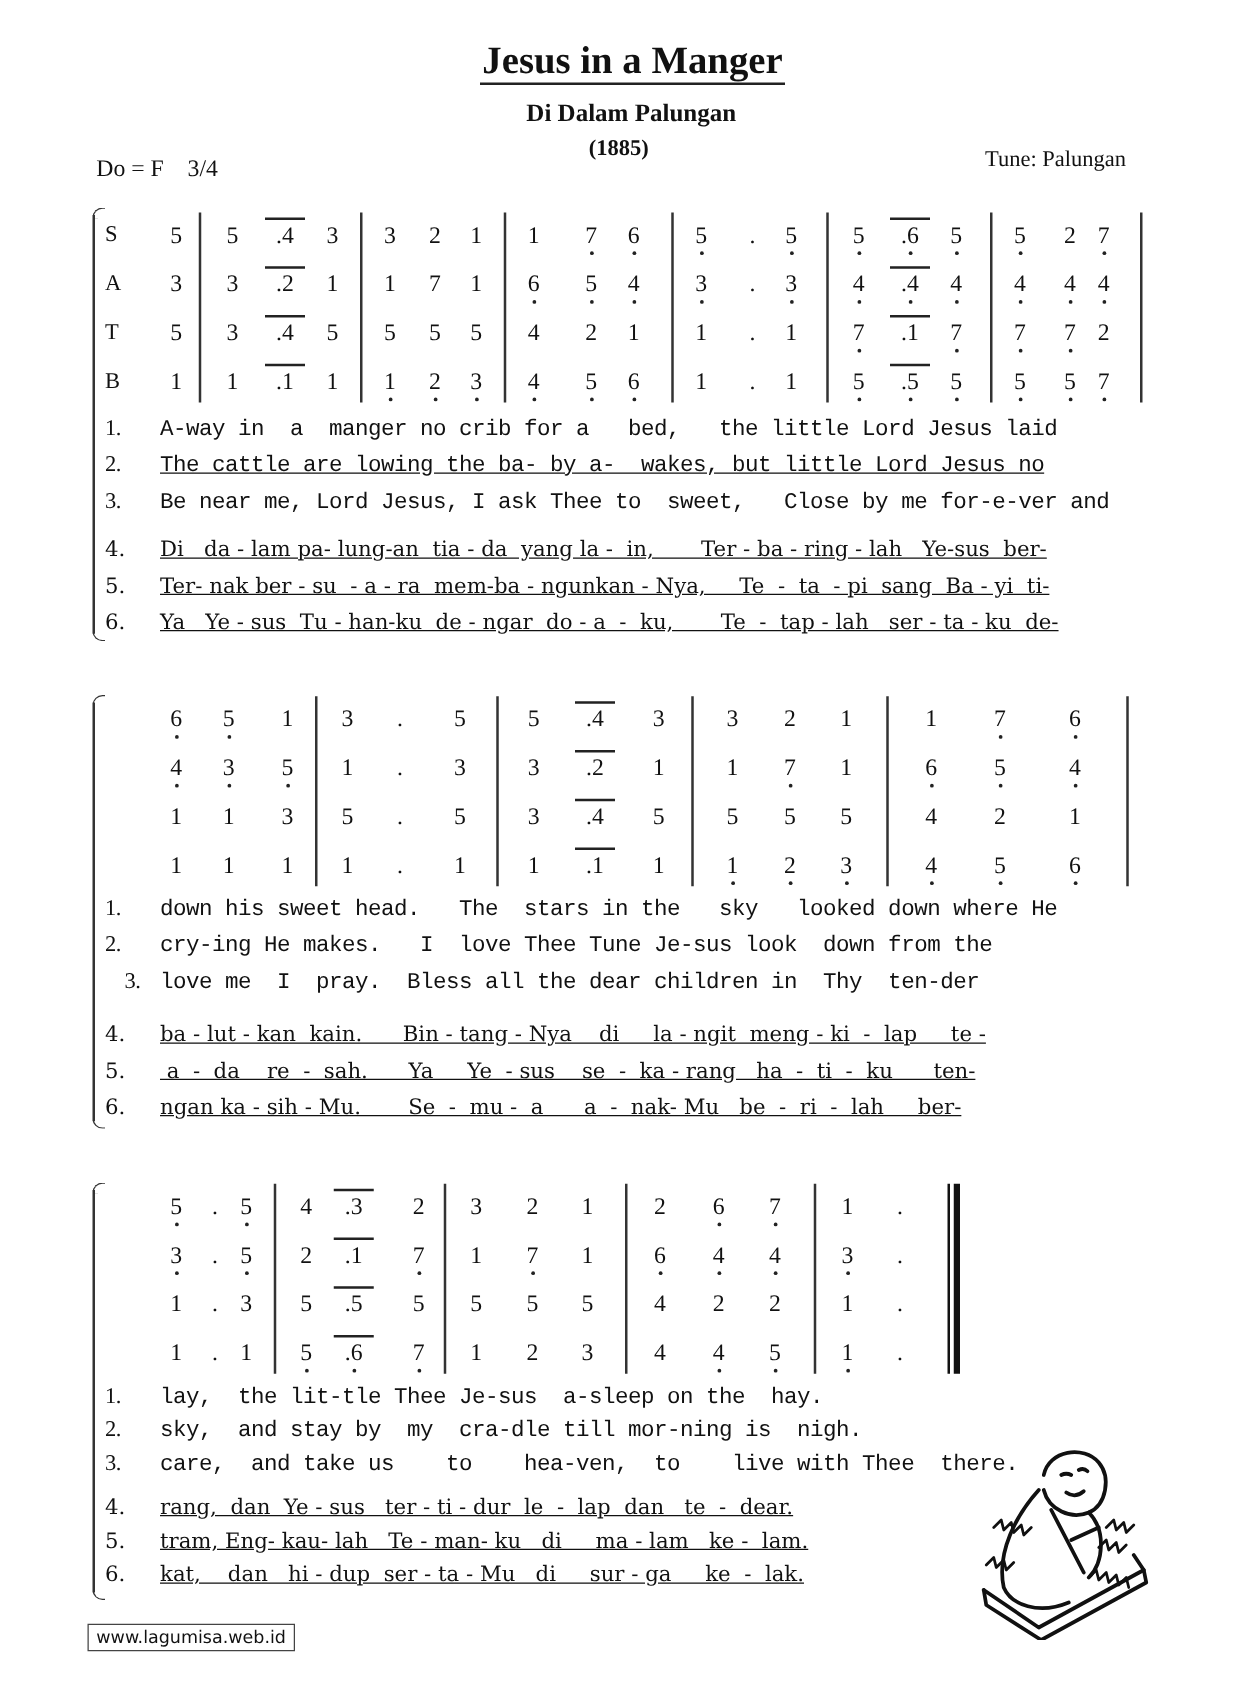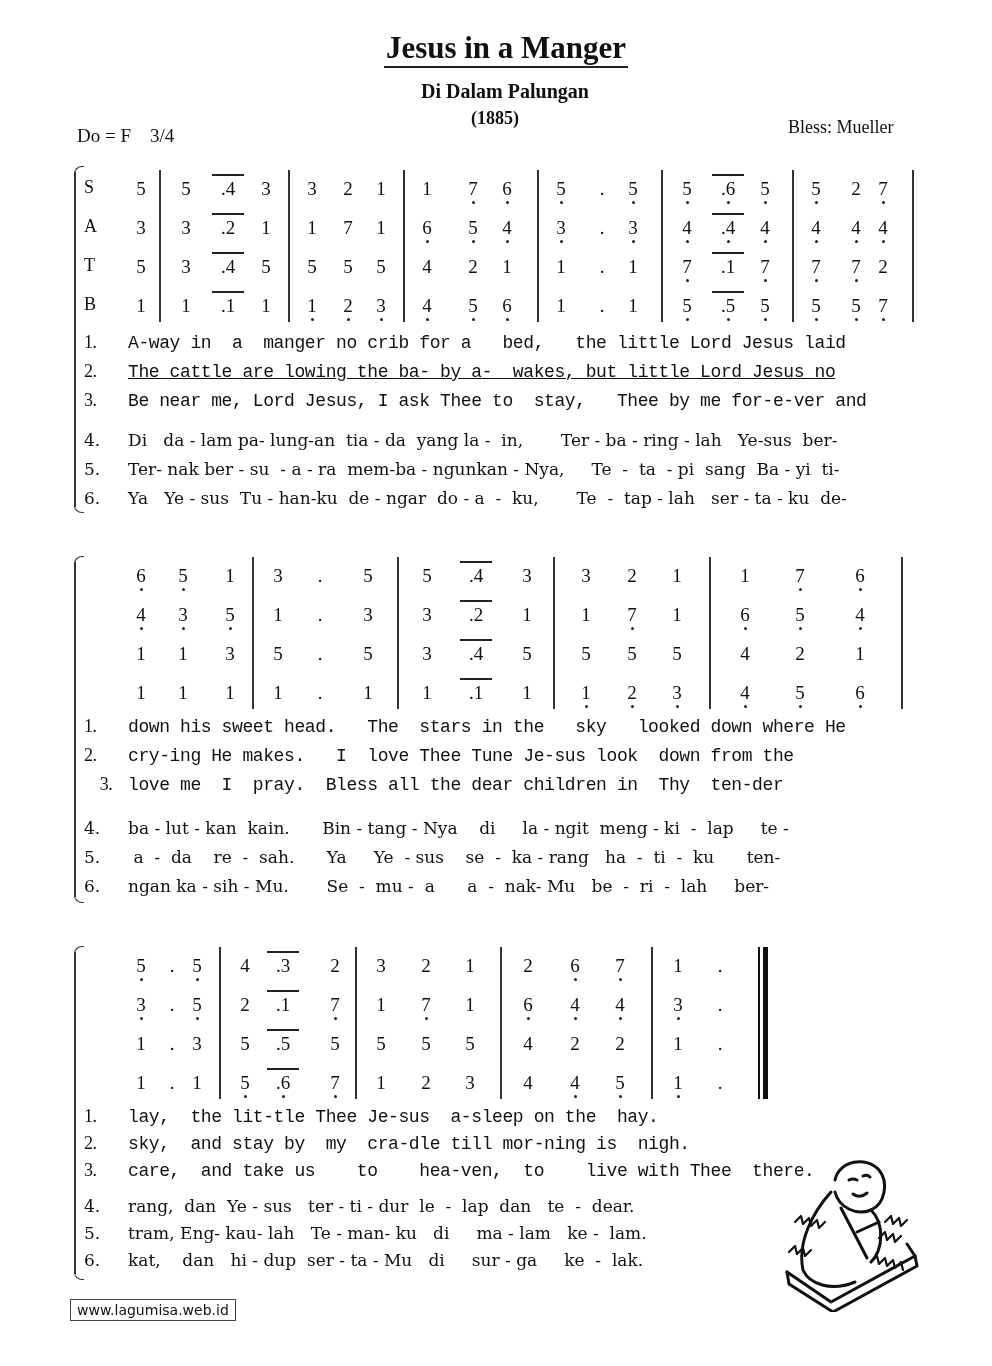--- a/index.html
+++ b/index.html
@@ -15,35 +15,35 @@
   .bracket:before { content:""; position:absolute; left:-2px; top:-6px; width:9px; height:8px; border-top:1.5px solid #333; border-left:1.5px solid #333; border-radius:8px 0 0 0; }
   .bracket:after { content:""; position:absolute; left:-2px; bottom:-6px; width:9px; height:8px; border-bottom:1.5px solid #333; border-left:1.5px solid #333; border-radius:0 0 0 8px; }
   .bar { position:absolute; width:2px; background:#333; }
   .note { position:absolute; font-size:19px; text-align:center; width:26px; line-height:22px; }
   .note .lo { position:absolute; left:50%; bottom:-4px; width:3px; height:3px; margin-left:-1px; background:#222; border-radius:50%; }
   .ovl { position:absolute; height:1.5px; background:#222; }
   .voice { position:absolute; font-size:18px; }
   .lyr { position:absolute; font-size:19px; white-space:pre; }
   .lyr.en { font-family:"Liberation Mono", monospace; font-size:18px; letter-spacing:-0.4px; }
   .lyr.en .num { font-family:"Liberation Serif", serif; }
-  .lyr.id { font-family:"DejaVu Serif", serif; font-size:17px; }
+  .lyr.id { font-family:"DejaVu Serif", serif; font-size:17px;text-decoration:underline; }
   .num { display:inline-block; width:44px; }
   .final1 { position:absolute; width:2px; background:#111; }
   .final2 { position:absolute; width:5px; background:#111; }
   #footer { left:70px; top:1299px; border:1.5px solid #444; padding:2px 6px; font-family:"DejaVu Sans", sans-serif; font-size:14px; }
   #baby { left:775px; top:1152px; }
 </style>
 </head>
 <body>
 
 <div class="abs" id="title"><span>Jesus in a Manger</span></div>
 <div class="abs" id="subtitle">Di Dalam Palungan</div>
 <div class="abs" id="year">(1885)</div>
 <div class="abs" id="key" style="white-space:pre">Do = F    3/4</div>
-<div class="abs" id="tune">Bless: Mueller</div>
+<div class="abs" id="tune">Tune: Palungan</div>
 
 <div id="score">
     <div class="bracket" style="left: 74px; top: 172px; height: 335px;"></div>
     <div class="bar" style="left: 159px; top: 170px; height: 152px;"></div>
     <div class="bar" style="left: 288px; top: 170px; height: 152px;"></div>
     <div class="bar" style="left: 403px; top: 170px; height: 152px;"></div>
     <div class="bar" style="left: 537px; top: 170px; height: 152px;"></div>
     <div class="bar" style="left: 661px; top: 170px; height: 152px;"></div>
     <div class="bar" style="left: 792px; top: 170px; height: 152px;"></div>
     <div class="bar" style="left: 912px; top: 170px; height: 152px;"></div>
@@ -130,21 +130,21 @@
     <div class="note" style="left: 620px; top: 295px;"><span style="position: relative; display: inline-block;">1</span></div>
     <div class="note" style="left: 674px; top: 295px;"><span style="position: relative; display: inline-block;">5<i class="lo"></i></span></div>
     <div class="note" style="left: 711px; top: 295px; width: 34px;"><span style="position: relative; display: inline-block;">.5<i class="lo"></i></span></div>
     <div class="ovl" style="left: 712px; top: 291px; width: 32px;"></div>
     <div class="note" style="left: 752px; top: 295px;"><span style="position: relative; display: inline-block;">5<i class="lo"></i></span></div>
     <div class="note" style="left: 803px; top: 295px;"><span style="position: relative; display: inline-block;">5<i class="lo"></i></span></div>
     <div class="note" style="left: 843px; top: 295px;"><span style="position: relative; display: inline-block;">5<i class="lo"></i></span></div>
     <div class="note" style="left: 870px; top: 295px;"><span style="position: relative; display: inline-block;">7<i class="lo"></i></span></div>
     <div class="lyr en" style="left: 84px; top: 332px;"><span class="num">1.</span><span>A-way in  a  manger no crib for a   bed,   the little Lord Jesus laid</span></div>
     <div class="lyr en" style="left: 84px; top: 361px; text-decoration: underline;"><span class="num">2.</span><span>The cattle are lowing the ba- by a-  wakes, but little Lord Jesus no</span></div>
-    <div class="lyr en" style="left: 84px; top: 390px;"><span class="num">3.</span><span>Be near me, Lord Jesus, I ask Thee to  stay,   Thee by me for-e-ver and</span></div>
+    <div class="lyr en" style="left: 84px; top: 390px;"><span class="num">3.</span><span>Be near me, Lord Jesus, I ask Thee to  sweet,   Close by me for-e-ver and</span></div>
     <div class="lyr id" style="left: 84px; top: 430px;"><span class="num">4.</span><span>Di   da - lam pa- lung-an  tia - da  yang la -  in,       Ter - ba - ring - lah   Ye-sus  ber-</span></div>
     <div class="lyr id" style="left: 84px; top: 459px;"><span class="num">5.</span><span>Ter- nak ber - su  - a - ra  mem-ba - ngunkan - Nya,     Te  -  ta  - pi  sang  Ba - yi  ti-</span></div>
     <div class="lyr id" style="left: 84px; top: 488px;"><span class="num">6.</span><span>Ya   Ye - sus  Tu - han-ku  de - ngar  do - a  -  ku,       Te  -  tap - lah   ser - ta - ku  de-</span></div>
     <div class="bracket" style="left: 74px; top: 562px; height: 335px;"></div>
     <div class="bar" style="left: 252px; top: 557px; height: 152px;"></div>
     <div class="bar" style="left: 397px; top: 557px; height: 152px;"></div>
     <div class="bar" style="left: 553px; top: 557px; height: 152px;"></div>
     <div class="bar" style="left: 709px; top: 557px; height: 152px;"></div>
     <div class="bar" style="left: 901px; top: 557px; height: 152px;"></div>
     <div class="note" style="left: 128px; top: 565px;"><span style="position: relative; display: inline-block;">6<i class="lo"></i></span></div>

